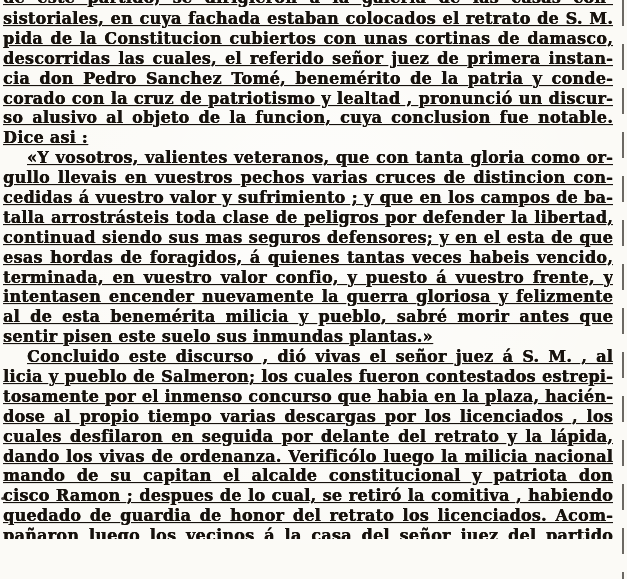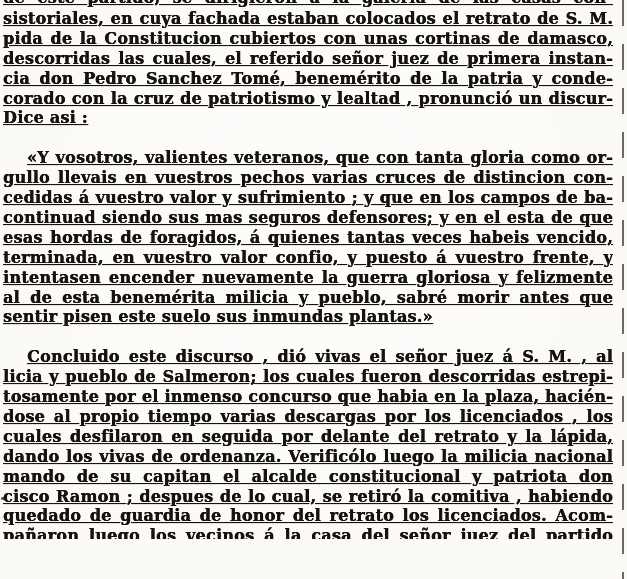--- a/index.html
+++ b/index.html
@@ -40,21 +40,20 @@
     text-shadow: 0.35px 0 0 currentColor, 0 0.2px 0 rgba(20,15,10,0.55);
     overflow: hidden;
     text-decoration: underline;
   }
   .line.nojust {
     text-align: center;
     text-align-last: left;
   }
   .line.indent {
     text-indent: 24px;
-    margin-top: 20px;
   }
   .partial-top {
     height: 9px;
     overflow: hidden;
   }
   .partial-top .line {
     margin-top: -12px;
   }
   .partial-bottom {
     height: 13px;
@@ -90,32 +89,34 @@
     <div class="partial-top">
       <div class="line">de este partido, se dirigieron á la galería de las casas con-</div>
     </div>
 
     <div id="lines-host">
         <div class="line">sistoriales, en cuya fachada estaban colocados el retrato de S. M.</div>
         <div class="line">pida de la Constitucion cubiertos con unas cortinas de damasco,</div>
         <div class="line">descorridas las cuales, el referido señor juez de primera instan-</div>
         <div class="line">cia don Pedro Sanchez Tomé, benemérito de la patria y conde-</div>
         <div class="line">corado con la cruz de patriotismo y lealtad , pronunció un discur-</div>
+        <div class="line">so alusivo al objeto de la funcion, cuya conclusion fue notable.</div>
         <div class="line nojust">Dice asi :</div>
         <div class="line indent">«Y vosotros, valientes veteranos, que con tanta gloria como or-</div>
         <div class="line">gullo llevais en vuestros pechos varias cruces de distincion con-</div>
         <div class="line">cedidas á vuestro valor y sufrimiento ; y que en los campos de ba-</div>
+        <div class="line">talla arrostrásteis toda clase de peligros por defender la libertad,</div>
         <div class="line">continuad siendo sus mas seguros defensores; y en el esta de que</div>
         <div class="line">esas hordas de foragidos, á quienes tantas veces habeis vencido,</div>
         <div class="line">terminada, en vuestro valor confio, y puesto á vuestro frente, y</div>
         <div class="line">intentasen encender nuevamente la guerra gloriosa y felizmente</div>
         <div class="line">al de esta benemérita milicia y pueblo, sabré morir antes que con-</div>
         <div class="line nojust">sentir pisen este suelo sus inmundas plantas.»</div>
         <div class="line indent">Concluido este discurso , dió vivas el señor juez á S. M. , al</div>
-        <div class="line">licia y pueblo de Salmeron; los cuales fueron descorridas estrepi-</div>
+        <div class="line">licia y pueblo de Salmeron; los cuales fueron contestados estrepi-</div>
         <div class="line">tosamente por el inmenso concurso que habia en la plaza, hacién-</div>
         <div class="line">dose al propio tiempo varias descargas por los licenciados , los</div>
         <div class="line">cuales desfilaron en seguida por delante del retrato y la lápida,</div>
         <div class="line">dando los vivas de ordenanza. Verificólo luego la milicia nacional al</div>
         <div class="line">mando de su capitan el alcalde constitucional y patriota don Fran-</div>
         <div class="line">cisco Ramon ; despues de lo cual, se retiró la comitiva , habiendo</div>
         <div class="line">quedado de guardia de honor del retrato los licenciados. Acom-</div>
       </div>
 
     <div class="partial-bottom">

